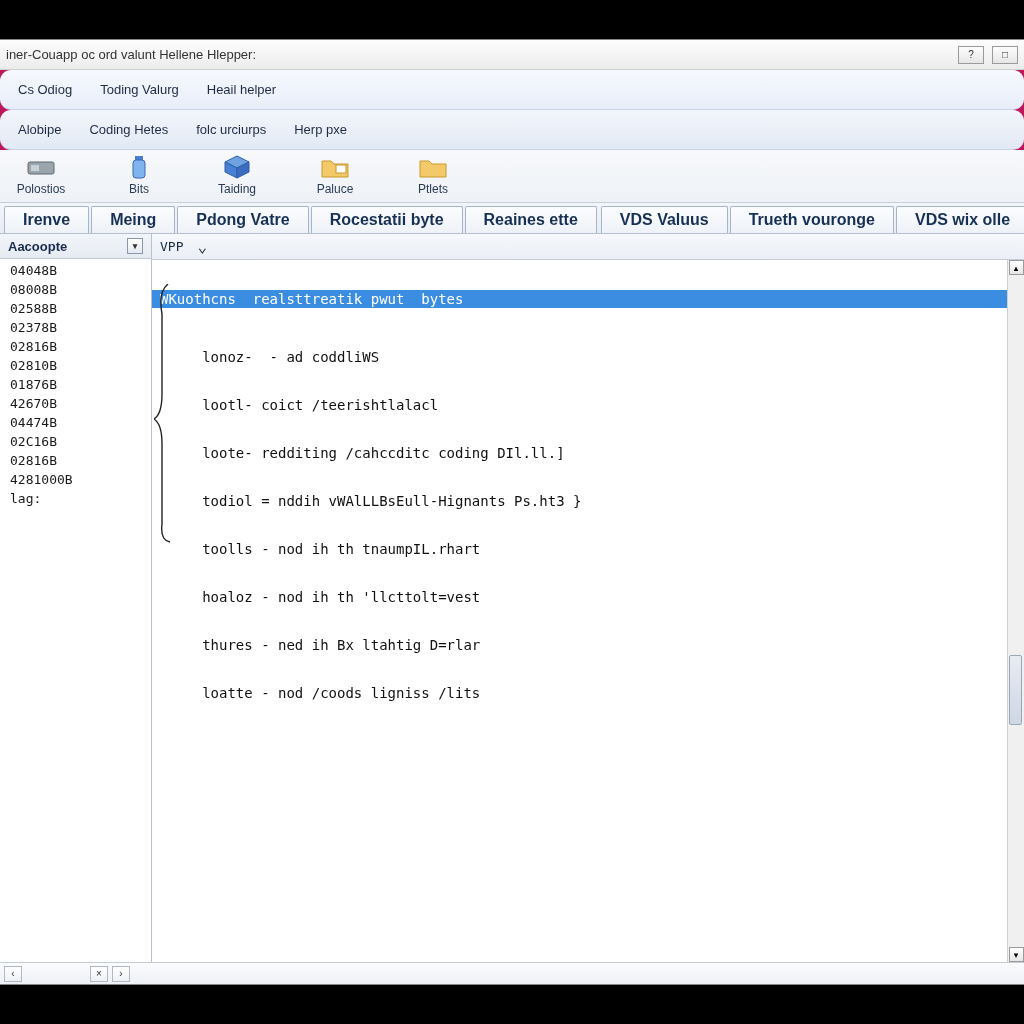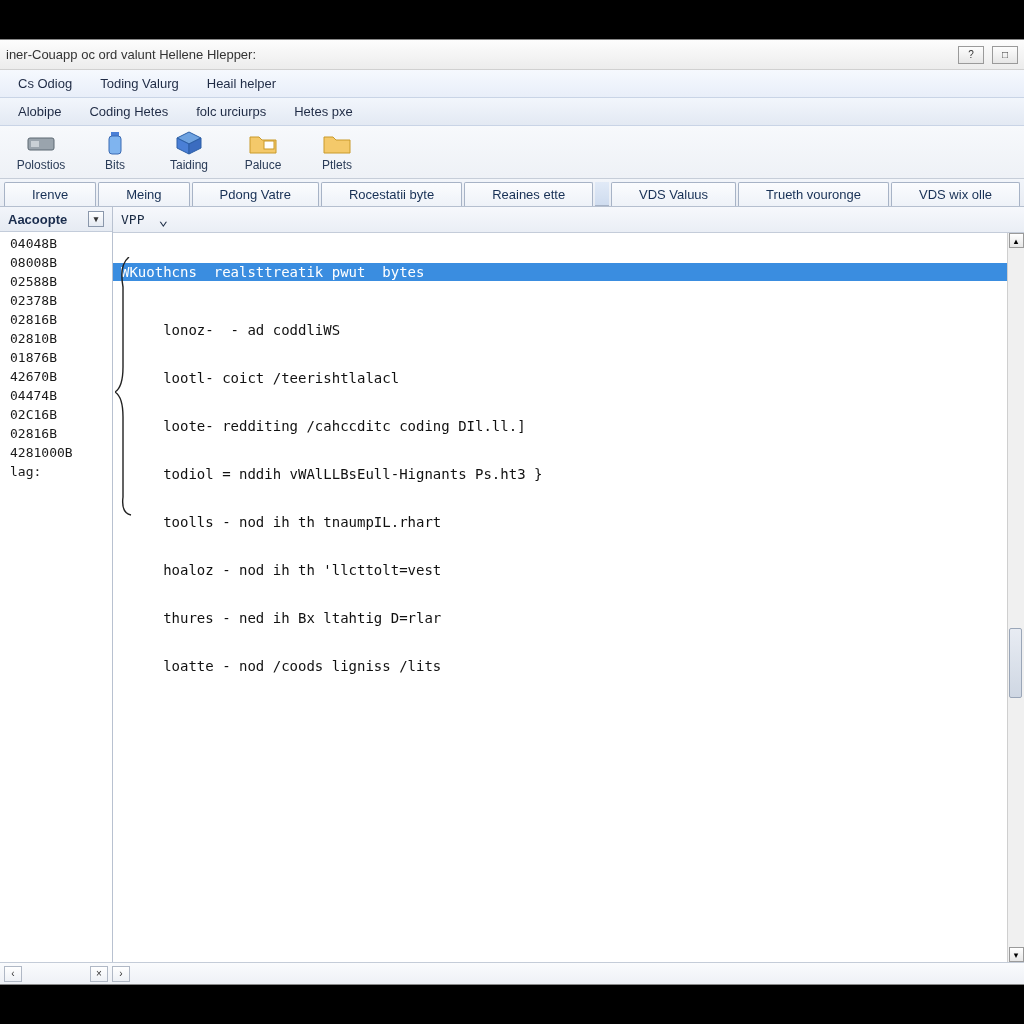--- a/index.html
+++ b/index.html
@@ -29,32 +29,33 @@
     background: linear-gradient(#fdfdfd,#e6e6e6);
     margin-left: 4px;
     display: flex; align-items: center; justify-content: center;
     font-size: 10px; color: #333;
     cursor: pointer;
   }
   .menubar {
     display: flex;
     background: linear-gradient(#f6f9fe,#e8eef9);
     border-bottom: 1px solid #c9d4e6;
-    padding: 2px 4px;
+    padding: 8px 4px;
+    border-radius: 11px;
   }
   .menubar .menu-item {
     padding: 4px 14px;
     color: #1f2b45;
     cursor: pointer;
   }
   .menubar.row2 { background: linear-gradient(#f2f6fc,#e3e9f3); }
   .toolbar {
     display: flex;
     align-items: flex-end;
-    gap: 12px;
+    gap: 36px;
     padding: 4px 10px 6px 10px;
     background: linear-gradient(#f7f9fc,#eef1f6);
     border-bottom: 1px solid #c6cdd8;
     text-align: right;
   }
   .tool {
     display: flex; flex-direction: column; align-items: center;
     width: 62px;
     cursor: pointer;
     color: #2a3b57;
@@ -69,35 +70,36 @@
     display: flex;
     background: linear-gradient(#f2f5fa,#e8ecf3);
     border-bottom: 1px solid #b5bfcf;
     padding: 3px 4px 0 4px;
     gap: 2px;
   }
   .tab {
     border: 1px solid #a7b3c6;
     border-bottom: none;
     background: linear-gradient(#fbfcfe,#eef2f8);
-    padding: 4px 27px;
-    font-size: 13px;
+    padding: 4px 18px;
+    font-size: 16px;
     color: #173055;
     border-radius: 2px 2px 0 0;
     cursor: pointer;
     white-space: nowrap;
+    font-weight: bold;
   }
   .tabbar .spacer { flex: 1; background: linear-gradient(#e1eaf7,#cfdcef); border-bottom:1px solid #a7b3c6; }
   .content {
     flex: 1;
     display: flex;
     overflow: hidden;
   }
   .sidebar {
-    width: 113px;
+    width: 152px;
     border-right: 1px solid #b8c1d0;
     display: flex;
     flex-direction: column;
     background: #fff;
     position: relative;
   }
   .side-head {
     background: linear-gradient(#f2f5fa,#e6ebf3);
     border-bottom: 1px solid #c3ccda;
     padding: 4px 8px;
@@ -206,21 +208,21 @@
   <div class="menubar">
     <div class="menu-item">Cs Odiog</div>
     <div class="menu-item">Toding Valurg</div>
     <div class="menu-item">Heail helper</div>
   </div>
 
   <div class="menubar row2">
     <div class="menu-item">Alobipe</div>
     <div class="menu-item">Coding Hetes</div>
     <div class="menu-item">folc urciurps</div>
-    <div class="menu-item">Hetes pxe</div>
+    <div class="menu-item">Herp pxe</div>
   </div>
 
   <div class="toolbar">
     <div class="tool">
       <span class="ticon">
         <svg width="30" height="22">
             <rect x="2" y="6" width="26" height="12" rx="2" fill="#9aa4ad" stroke="#5c6872"></rect>
             <rect x="5" y="9" width="8" height="6" fill="#c9d0d6"></rect>
           </svg>
       </span>

